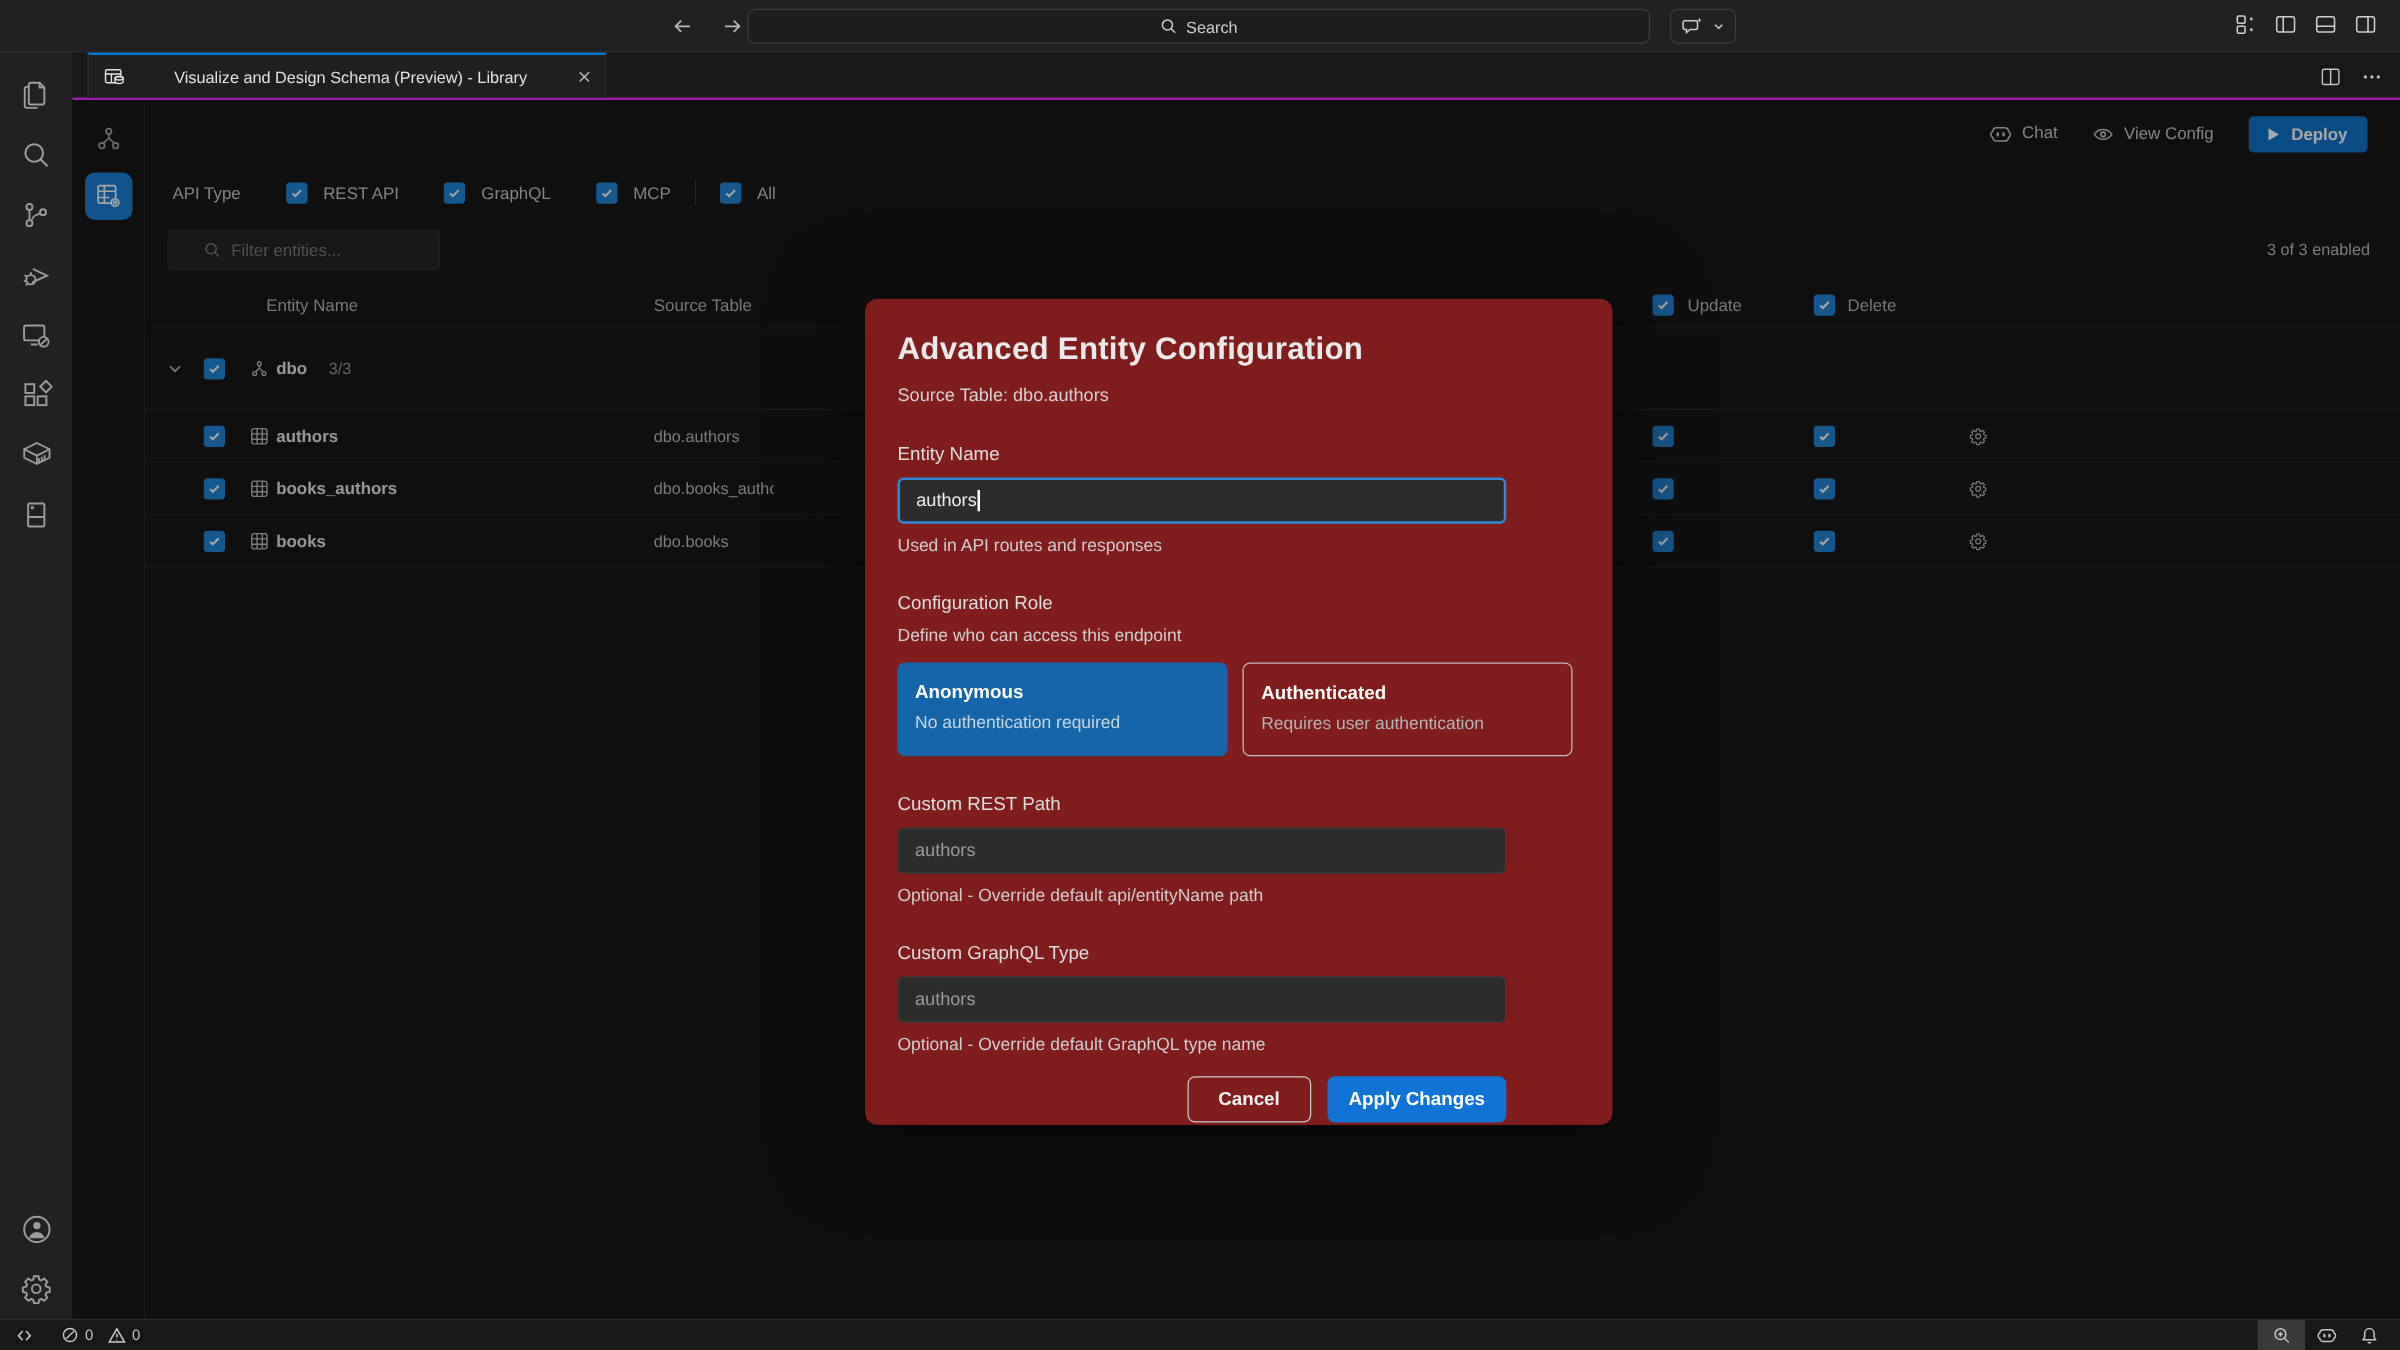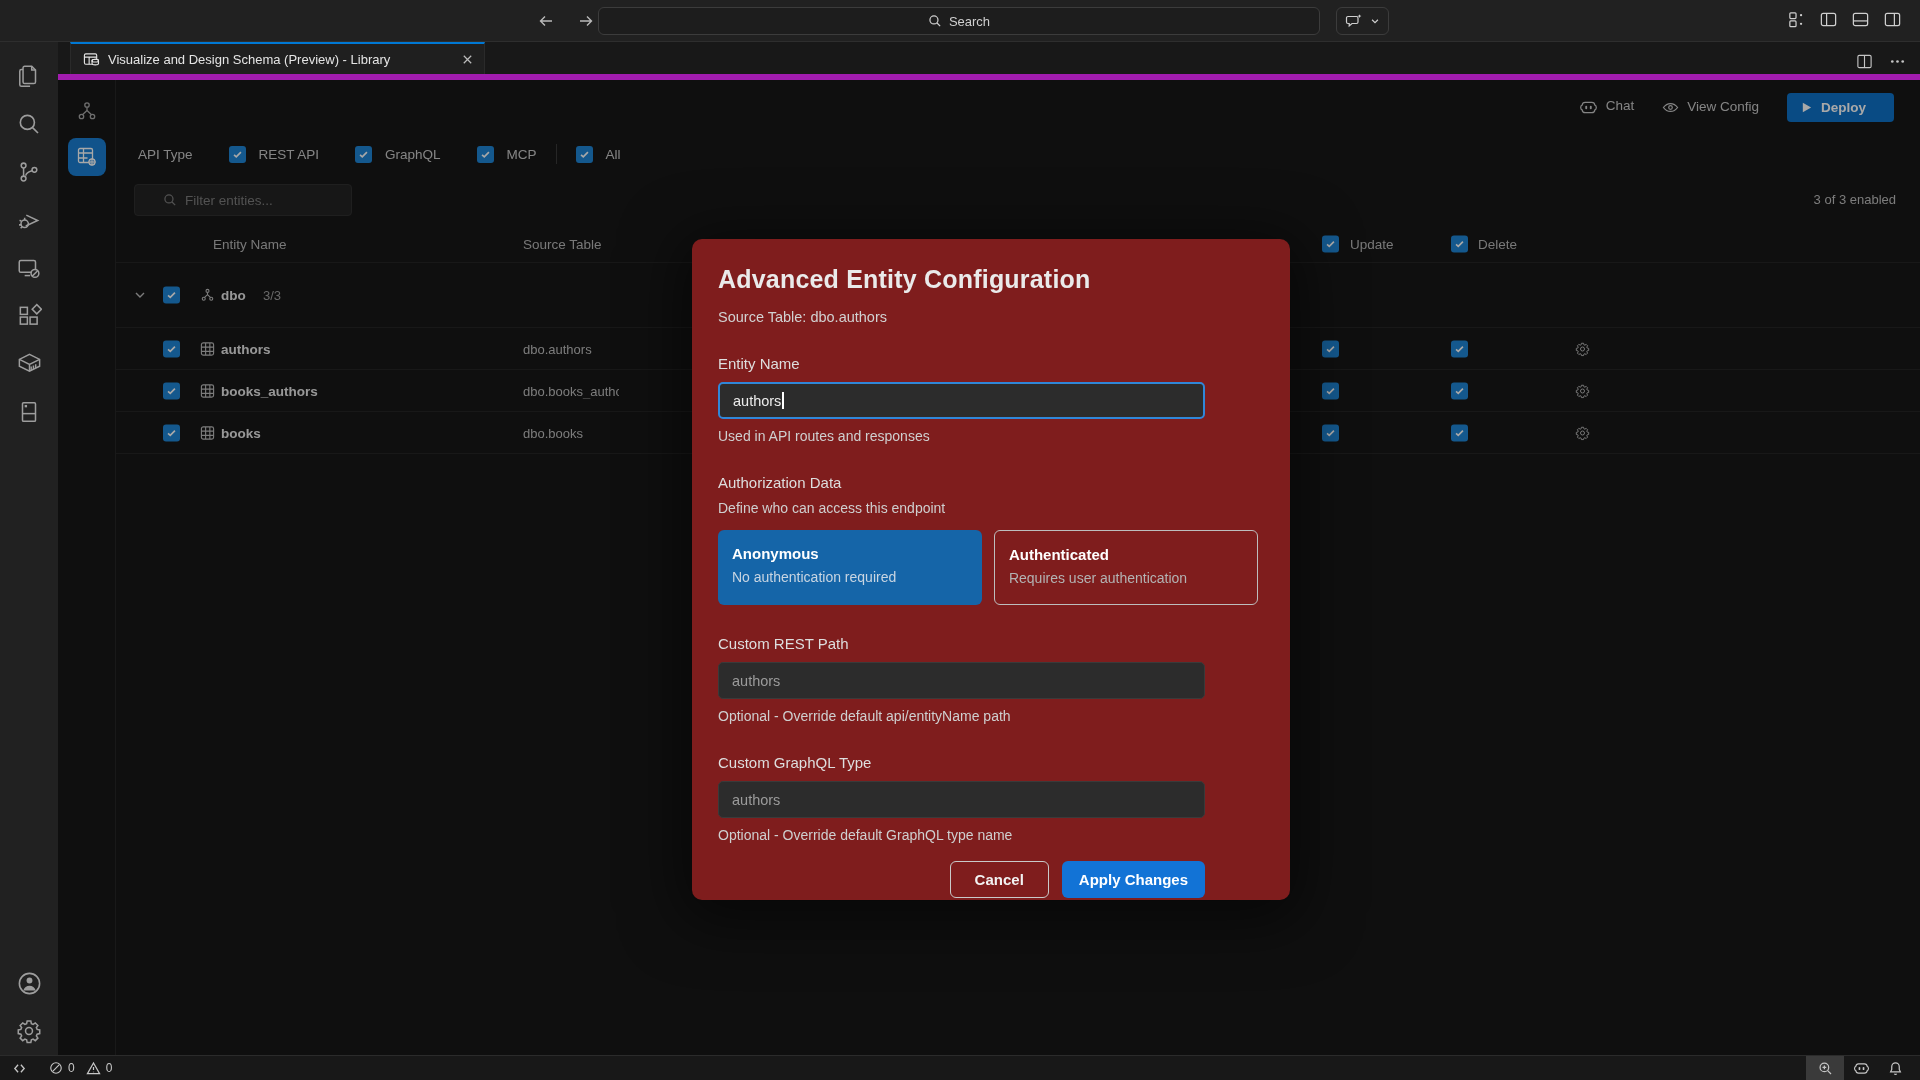--- a/index.html
+++ b/index.html
@@ -17,40 +17,40 @@
   .layout-icons svg { display:block; }
 
   
   .main { display:flex; height:1013px; }
   .activitybar { width:58px; background:#212121; display:flex; flex-direction:column; align-items:center; padding-top:10px; gap:0; }
   .ab-item { width:48px; height:48px; display:flex; align-items:center; justify-content:center; color:#9d9d9d; }
   .ab-spacer { flex:1; }
   .editor { flex:1; display:flex; flex-direction:column; background:#181818; }
 
   
-  .tabbar { height:38px; background:#181818; display:flex; align-items:stretch; border-bottom:6px solid #a21caf; position:relative; }
+  .tabbar { height:38px; background:#181818; display:flex; align-items:stretch; border-bottom:2px solid #a21caf; position:relative;text-align:center; }
   .tab { width:415px; margin-left:12px; background:#1f1f1f; border-top:2px solid #0078d4; border-left:1px solid #2a2a2a; border-right:1px solid #2a2a2a; display:flex; align-items:center; gap:8px; padding:0 10px 0 12px; color:#e4e4e4; font-size:13px; }
   .tab-title { flex:1; white-space:nowrap; overflow:hidden; }
   .tab-close { color:#bbb; display:flex; }
   .tab-actions { position:absolute; right:14px; top:0; height:38px; display:flex; align-items:center; gap:16px; color:#c4c4c4; }
 
   
   .webview { position:relative; flex:1; display:flex; background:#181818; }
   .strip { width:58px; border-right:1px solid #262626; display:flex; flex-direction:column; align-items:center; padding-top:12px; gap:8px; }
   .strip-item { width:38px; height:38px; display:flex; align-items:center; justify-content:center; color:#a8a8a8; border-radius:8px; }
   .strip-item.selected { background:#1a7fd4; color:#fff; }
   .content { position:relative; flex:1; }
 
   .page-header { position:absolute; left:32px; top:14px; display:flex; align-items:center; }
   .back-link { display:flex; align-items:center; gap:9px; color:#c6c6c6; font-size:13.5px; }
   .hdr-divider { width:1px; height:24px; background:#3a3a3a; margin:0 22px; }
   .page-title { font-size:17px; font-weight:bold; color:#e2e2e2; }
   .header-actions { position:absolute; right:26px; top:13px; display:flex; align-items:center; gap:28px; }
   .hdr-act { display:flex; align-items:flex-start; gap:8px; color:#c9c9c9; font-size:13.5px; }
-  .deploy-btn { display:flex; align-items:center; gap:8px; background:#0e72c8; color:#fff; font-weight:bold; font-size:13.5px; border-radius:4px; padding:7px 28px 7px 13px; }
+  .deploy-btn { display:flex; align-items:center; gap:8px; background:#0e72c8; color:#fff; font-weight:bold; font-size:13.5px; border-radius:4px; padding:7px 16px 7px 13px; }
 
   .api-row { position:absolute; left:22px; top:64px; display:flex; align-items:center; gap:13px; font-size:13.5px; color:#c9c9c9; }
   .api-row .gap { width:10px; }
   .cb { width:17px; height:17px; border-radius:3px; background:#1f86d6; display:inline-flex; align-items:center; justify-content:center; flex:none; }
   .vdiv { width:1px; height:20px; background:#3a3a3a; margin:0 6px; }
 
   .filter-input { position:absolute; left:18px; top:104px; width:218px; height:32px; background:#242424; border:1px solid #303030; border-radius:4px; display:flex; align-items:center; gap:8px; padding:0 28px; color:#7d7d7d; font-size:13.5px; }
   .enabled-count { position:absolute; right:24px; top:112px; color:#bdbdbd; font-size:13px; }
 
   
@@ -507,21 +507,21 @@
           <div class="m-title">Advanced Entity Configuration</div>
           <div class="m-source">Source Table: dbo.authors</div>
 
           <div class="m-label">Entity Name</div>
           <div class="m-input focused">
             <span>authors</span>
               <span class="caret"></span>
           </div>
           <div class="m-hint">Used in API routes and responses</div>
 
-          <div class="m-label">Authorization Data</div>
+          <div class="m-label">Configuration Role</div>
           <div class="m-hint">Define who can access this endpoint</div>
 
           <div class="auth-cards">
             <div class="auth-card selected">
               <div class="ac-title">Anonymous</div>
               <div class="ac-desc">No authentication required</div>
             </div>
             <div class="auth-card plain">
               <div class="ac-title">Authenticated</div>
               <div class="ac-desc">Requires user authentication</div>

